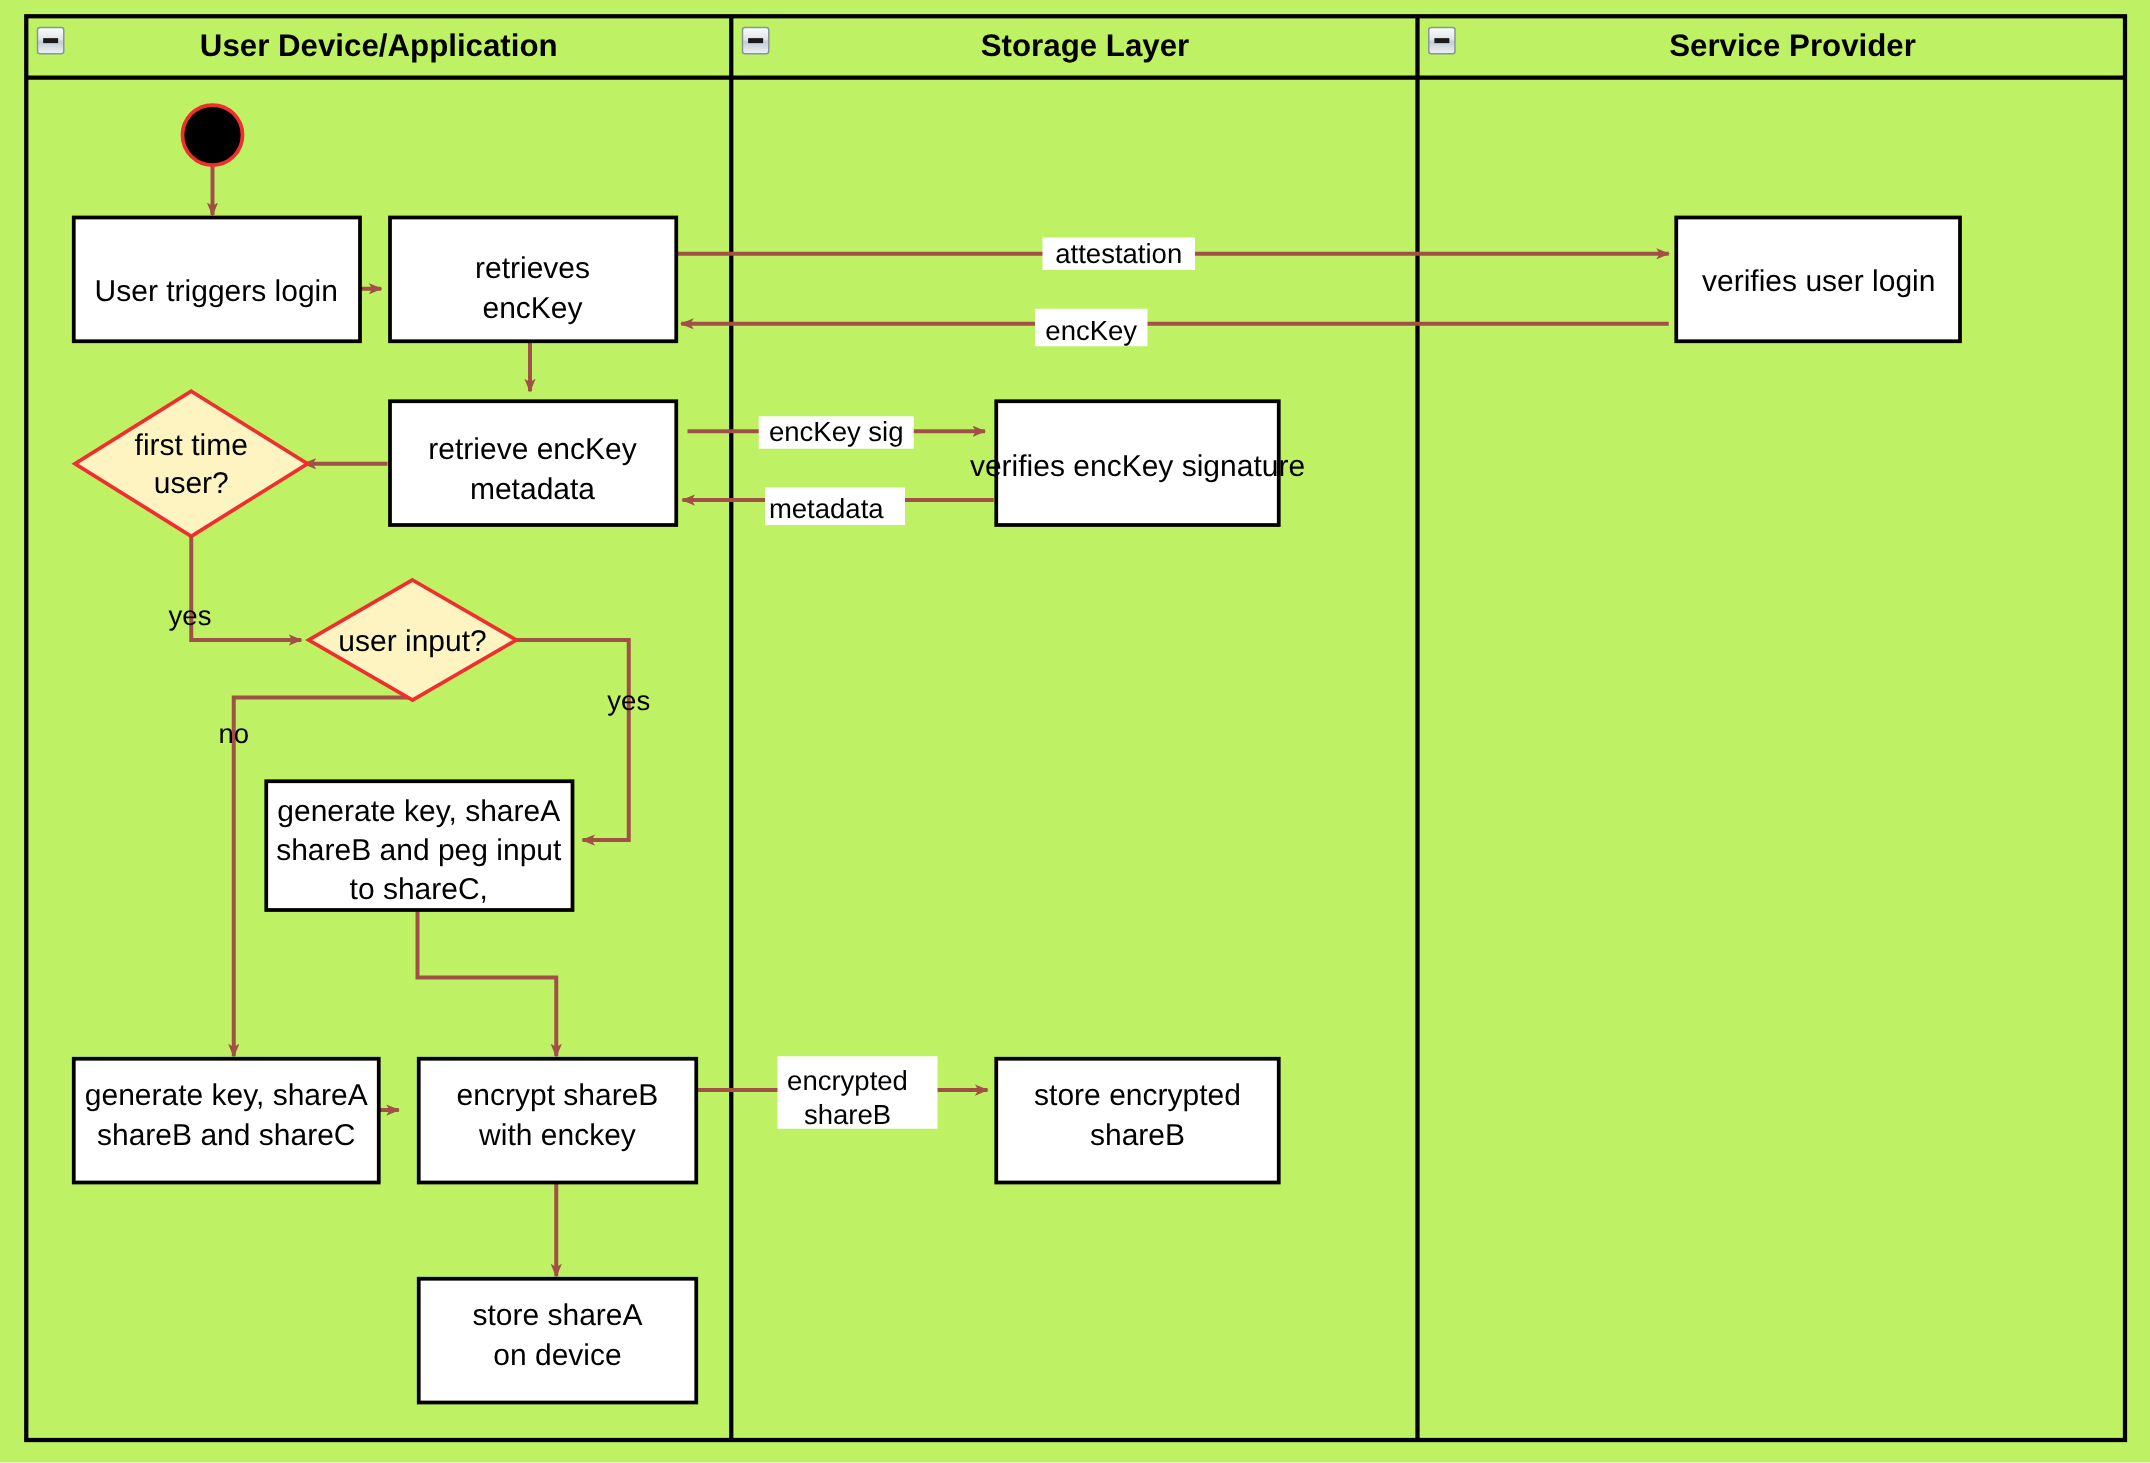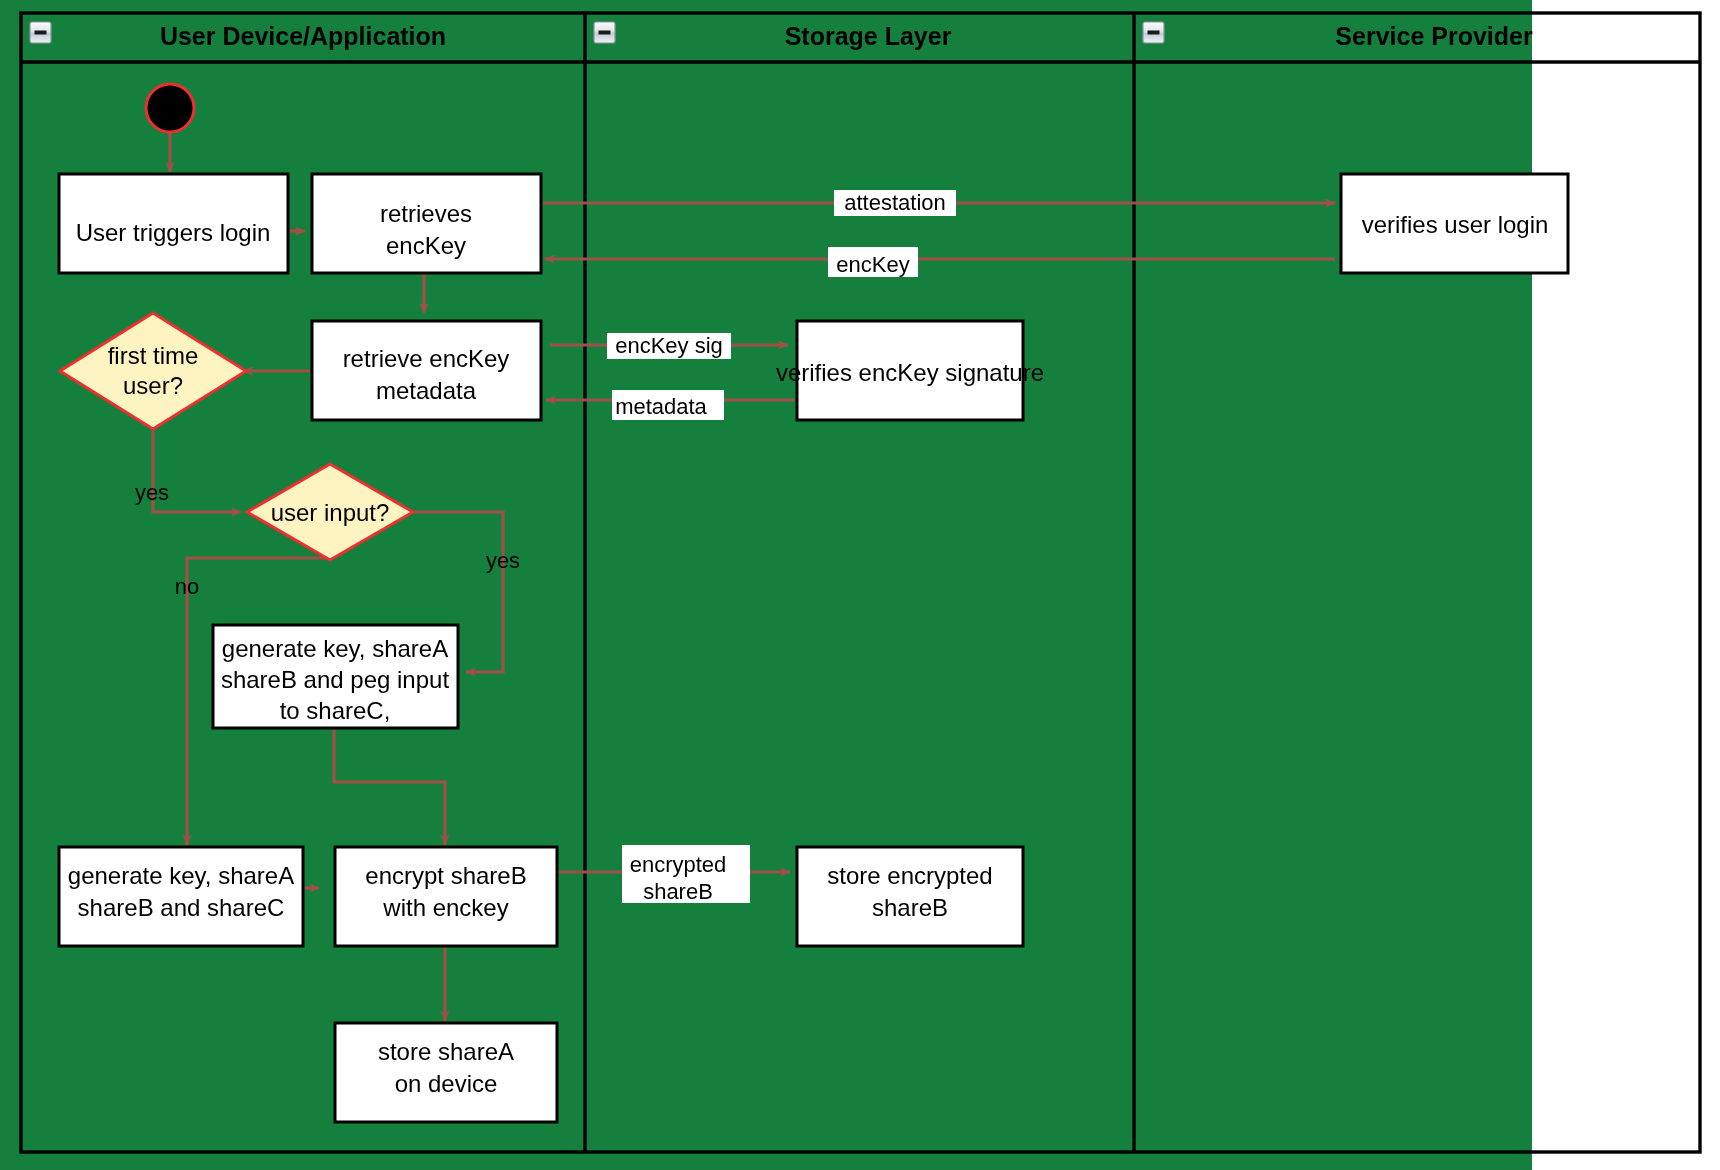--- a/index.html
+++ b/index.html
@@ -8,23 +8,23 @@
     background: #ffffff;
   }
   body {
     width: 1720px;
     height: 1170px;
     font-family: "Liberation Sans", sans-serif;
     overflow: hidden;
   }
   #canvas {
     position: relative;
-    width: 1532px;
+    width: 1720px;
     height: 1170px;
-    background: #15803d;
+    background: #bef264;
     text-align: right;
   }
   svg.diagram {
     position: absolute;
     left: 0;
     top: 0;
     width: 1720px;
     height: 1170px;
   }
   .lane-title {

